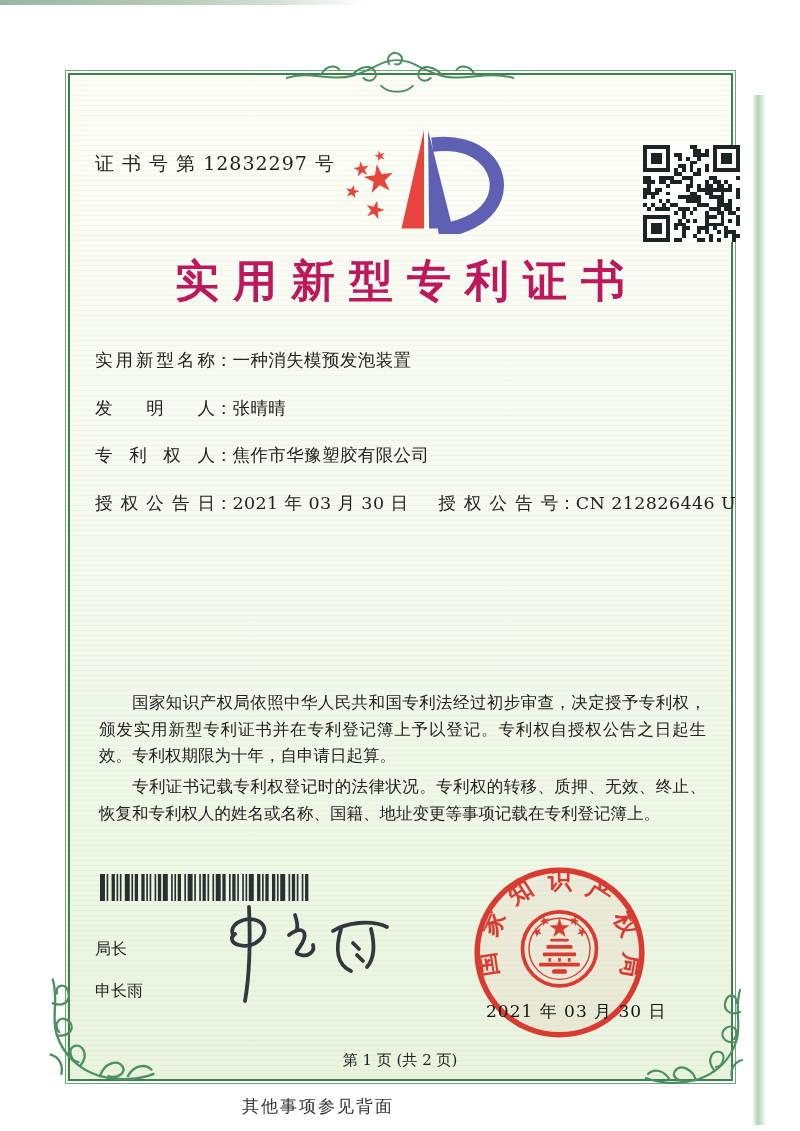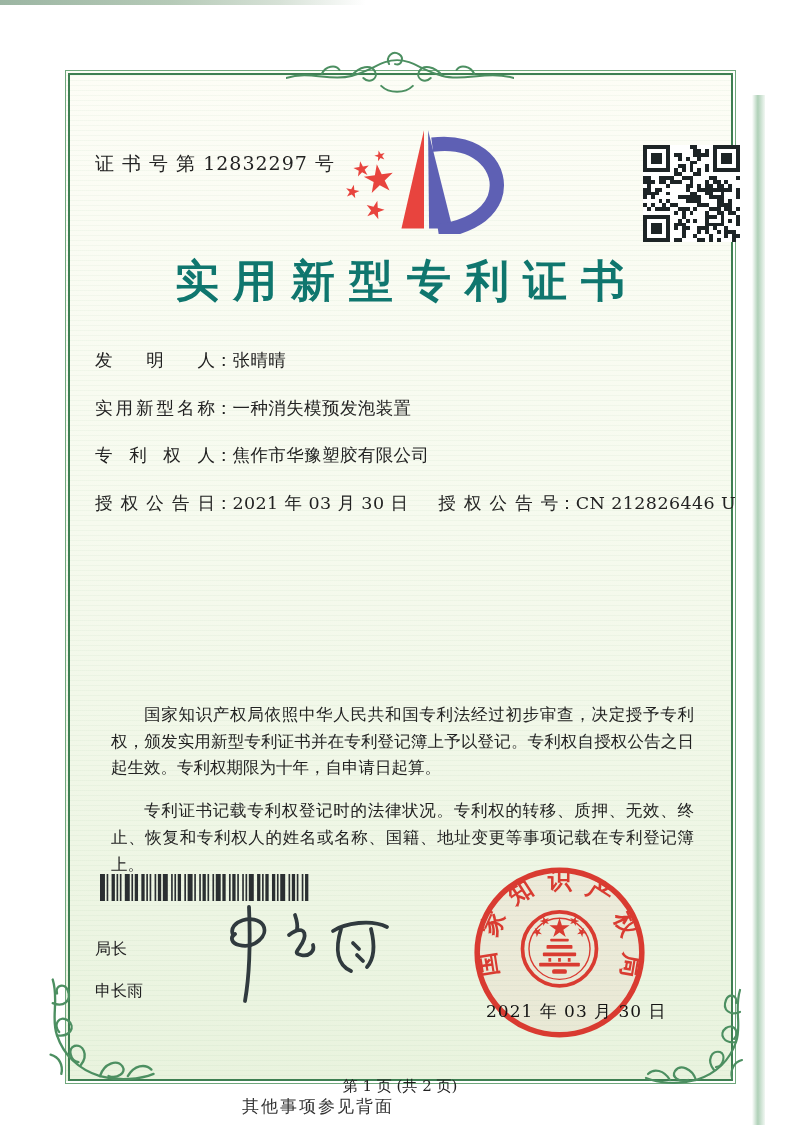--- a/index.html
+++ b/index.html
@@ -15,35 +15,35 @@
             background-image:repeating-linear-gradient(0deg,rgba(110,170,120,.06) 0 1px,transparent 1px 5px),
                              linear-gradient(180deg,#fdfdf6 0%,#f6faee 45%,#e9f3de 100%);}
   
   .frame{position:absolute;left:65px;top:70px;width:669px;height:1012px;border:1px solid #6fa77c;z-index:1;}
   .frame-inner{position:absolute;inset:2px;border:2px solid #3e7f52;}
   .ornament{position:absolute;z-index:2;}
   .cert-no{position:absolute;left:95px;top:133px;font-size:19px;letter-spacing:1px;z-index:3;margin-top:18px;}
   .logo{position:absolute;left:338px;top:126px;width:174px;height:108px;z-index:3;}
   .qr{position:absolute;left:643px;top:145px;width:97px;height:97px;z-index:3;}
   .title{position:absolute;left:0;top:252px;width:800px;text-align:center;font-size:44px;font-weight:bold;
-         letter-spacing:14px;text-indent:14px;color:#0f766e;z-index:3;}
+         letter-spacing:14px;text-indent:14px;color:#be185d;z-index:3;}
   .fields{position:absolute;left:95px;top:348px;width:618px;font-size:17.5px;z-index:3;}
   .f-row{height:47.5px;white-space:nowrap;}
   .f-label{display:inline-block;width:120px;text-align:justify;text-align-last:justify;}
   .f-value{letter-spacing:.4px;}
   .f-pair2{margin-left:30px;}
   .paras{position:absolute;left:95px;top:686px;width:615px;font-size:16.5px;line-height:1.62;
          text-align:justify;z-index:3;}
-  .paras p{margin:16px;text-indent:2em;}
+  .paras p{margin:4px;text-indent:2em;}
   .barcode{position:absolute;left:100px;top:874px;width:210px;height:27px;z-index:3;}
   .officer{position:absolute;left:95px;top:928px;font-size:16px;line-height:42px;z-index:3;}
   .signature{position:absolute;left:203px;top:901px;z-index:4;}
   .seal{position:absolute;left:467px;top:860px;width:185px;height:185px;z-index:3;}
   .seal-date{position:absolute;left:486px;top:1000px;font-size:17px;letter-spacing:1px;color:#141414;z-index:4;}
-  .page-num{position:absolute;left:0;top:1077px;width:800px;text-align:center;font-size:15px;z-index:3;}
+  .page-num{position:absolute;left:0;top:1051px;width:800px;text-align:center;font-size:15px;z-index:3;}
   .back-note{position:absolute;left:0;top:1095px;width:636px;text-align:center;font-size:17px;
              letter-spacing:2px;color:#333;}
   svg text{font-family:"DejaVu Serif","Liberation Serif",serif;}
 </style>
 </head>
 <body>
 
 <div class="page">
 
   <div class="edge-top"></div>
@@ -315,24 +315,24 @@
       <rect x="15" y="24" width="1" height="1" fill="#1d2426"></rect>
       <rect x="17" y="24" width="1" height="1" fill="#1d2426"></rect>
       <rect x="19" y="24" width="1" height="1" fill="#1d2426"></rect>
       <rect x="23" y="24" width="1" height="1" fill="#1d2426"></rect>
     </svg>
 
   <div class="title">实用新型专利证书</div>
 
   <div class="fields">
     <div class="f-row">
-      <span class="f-label">发明人</span><span class="f-colon">：</span><span class="f-value">张晴晴</span>
+      <span class="f-label">实用新型名称</span><span class="f-colon">：</span><span class="f-value">一种消失模预发泡装置</span>
     </div>
     <div class="f-row">
-      <span class="f-label">实用新型名称</span><span class="f-colon">：</span><span class="f-value">一种消失模预发泡装置</span>
+      <span class="f-label">发明人</span><span class="f-colon">：</span><span class="f-value">张晴晴</span>
     </div>
     <div class="f-row">
       <span class="f-label">专利权人</span><span class="f-colon">：</span><span class="f-value">焦作市华豫塑胶有限公司</span>
     </div>
     <div class="f-row">
       <span class="f-label">授权公告日</span><span class="f-colon">：</span><span class="f-value">2021 年 03 月 30 日</span><span class="f-label f-pair2">授权公告号</span><span class="f-colon">：</span><span class="f-value">CN 212826446 U</span>
     </div>
   </div>
 
   <div class="paras">

